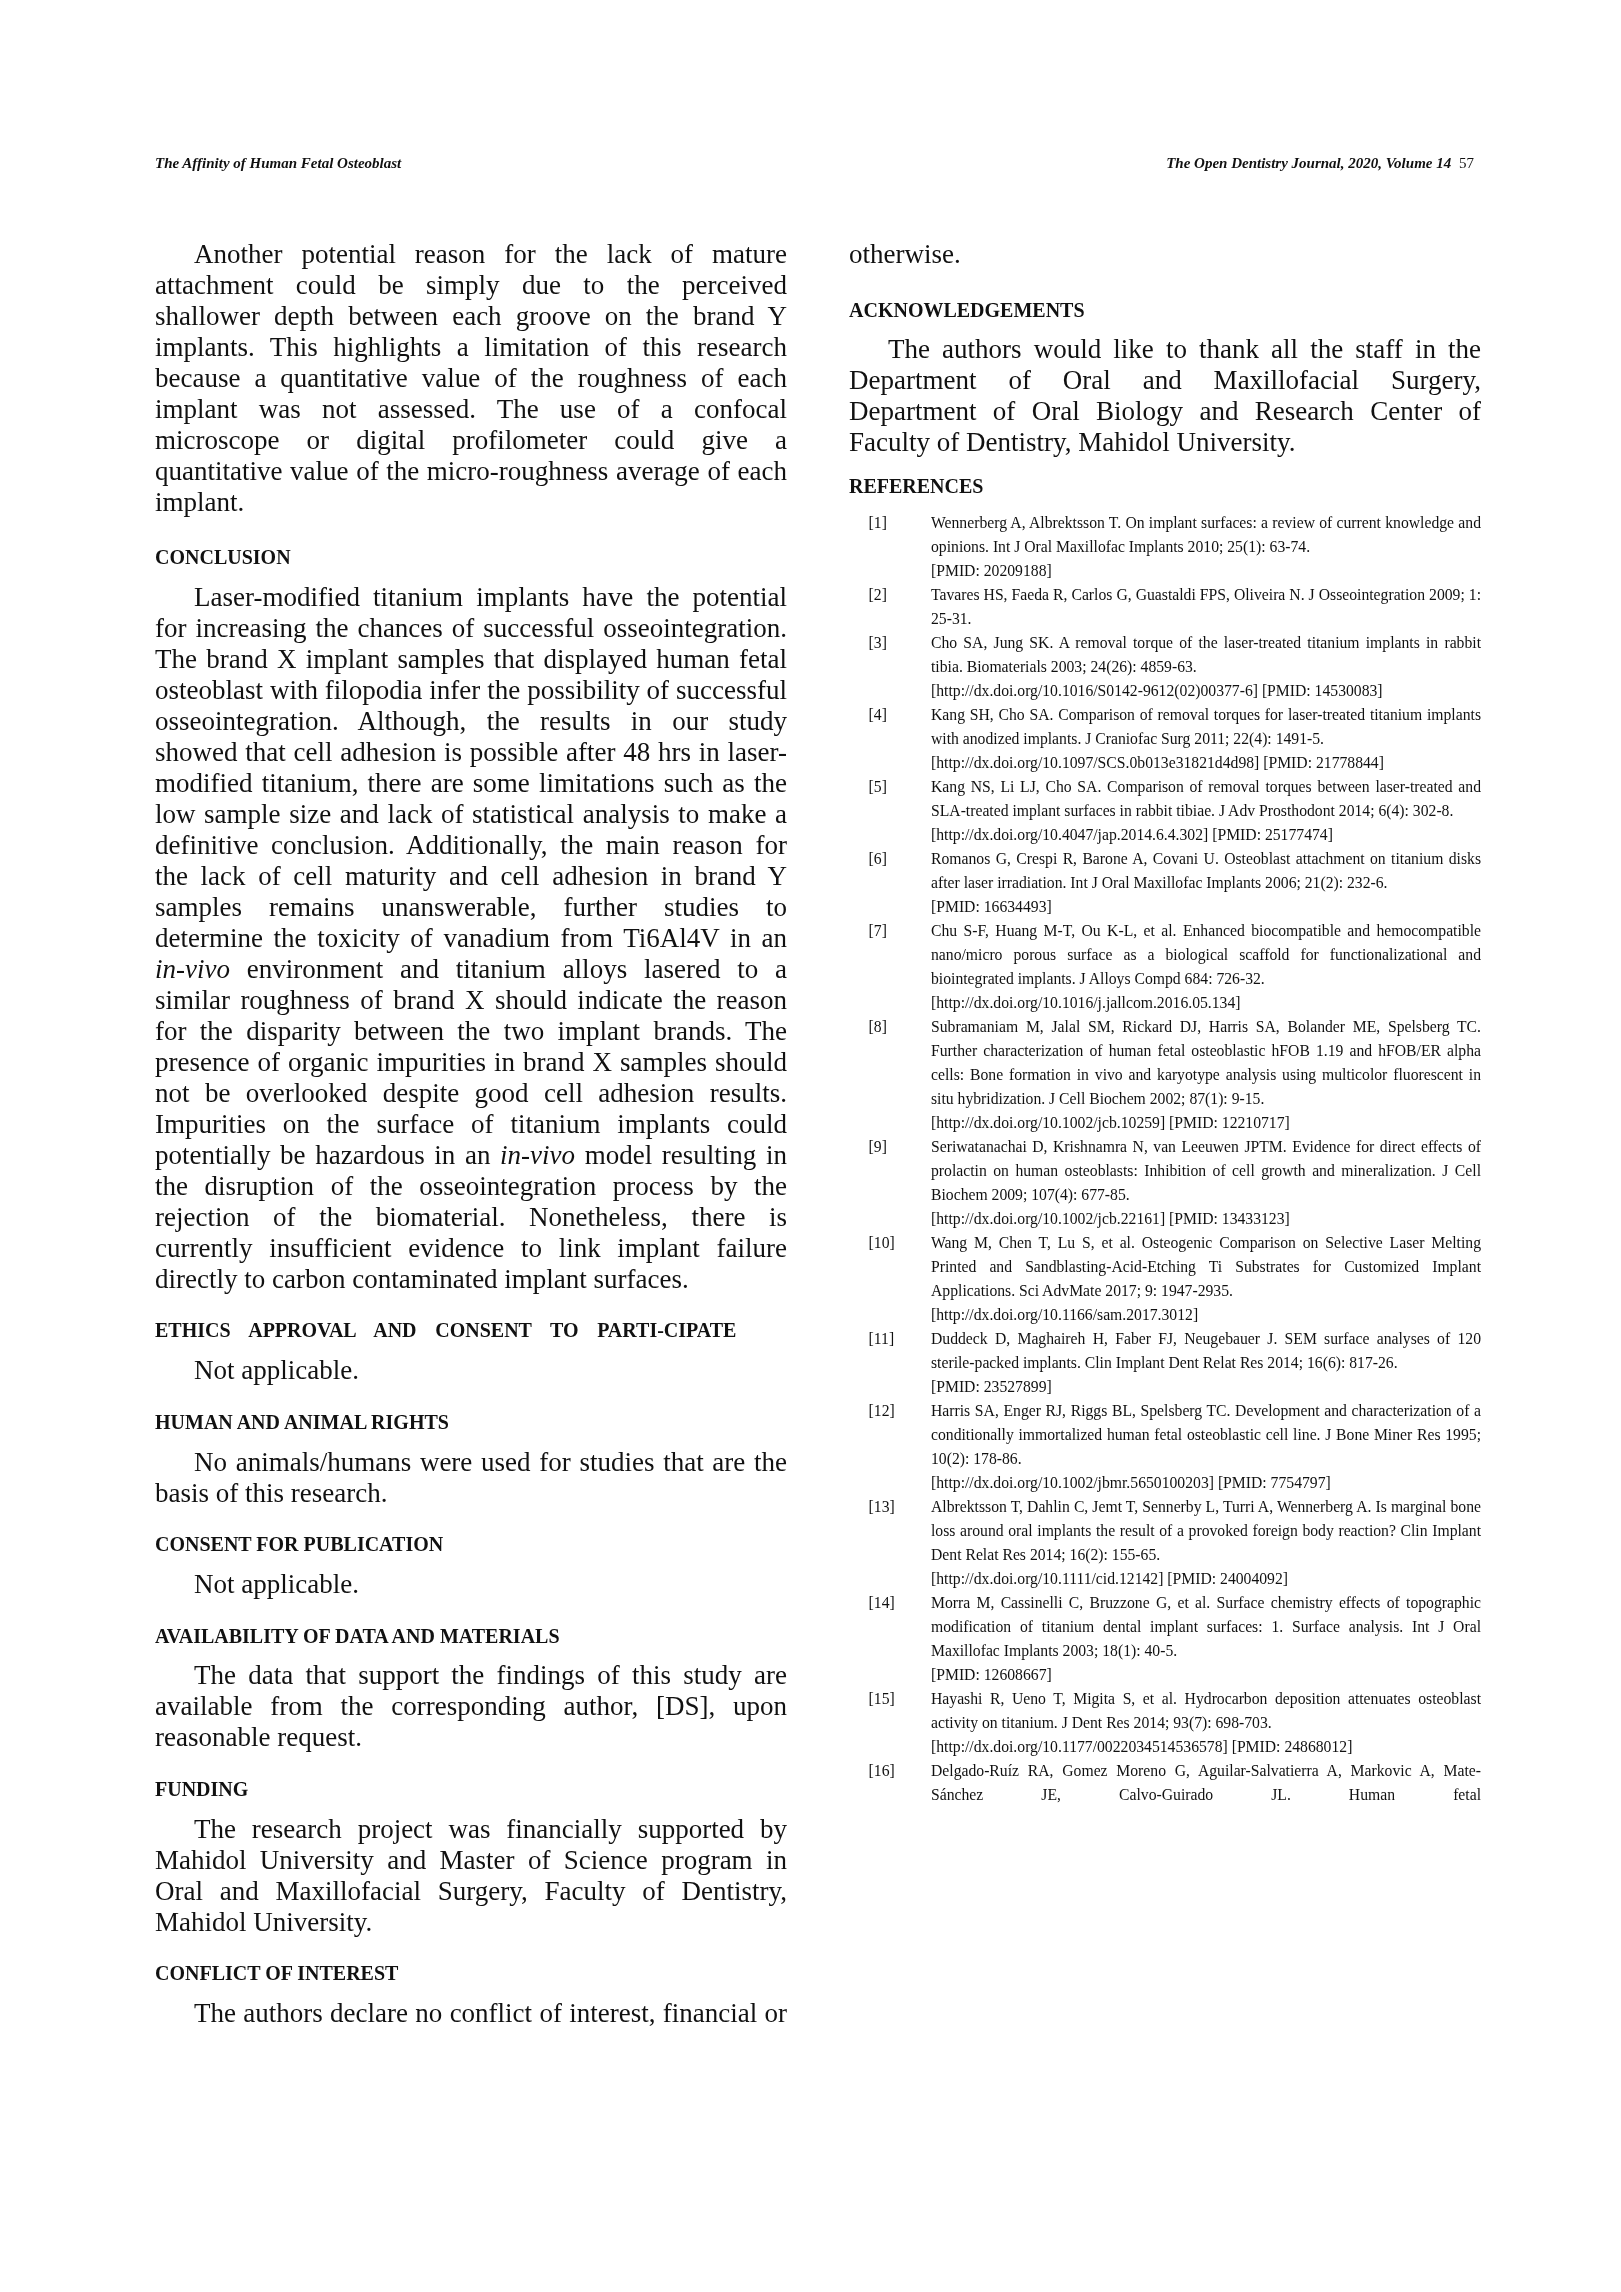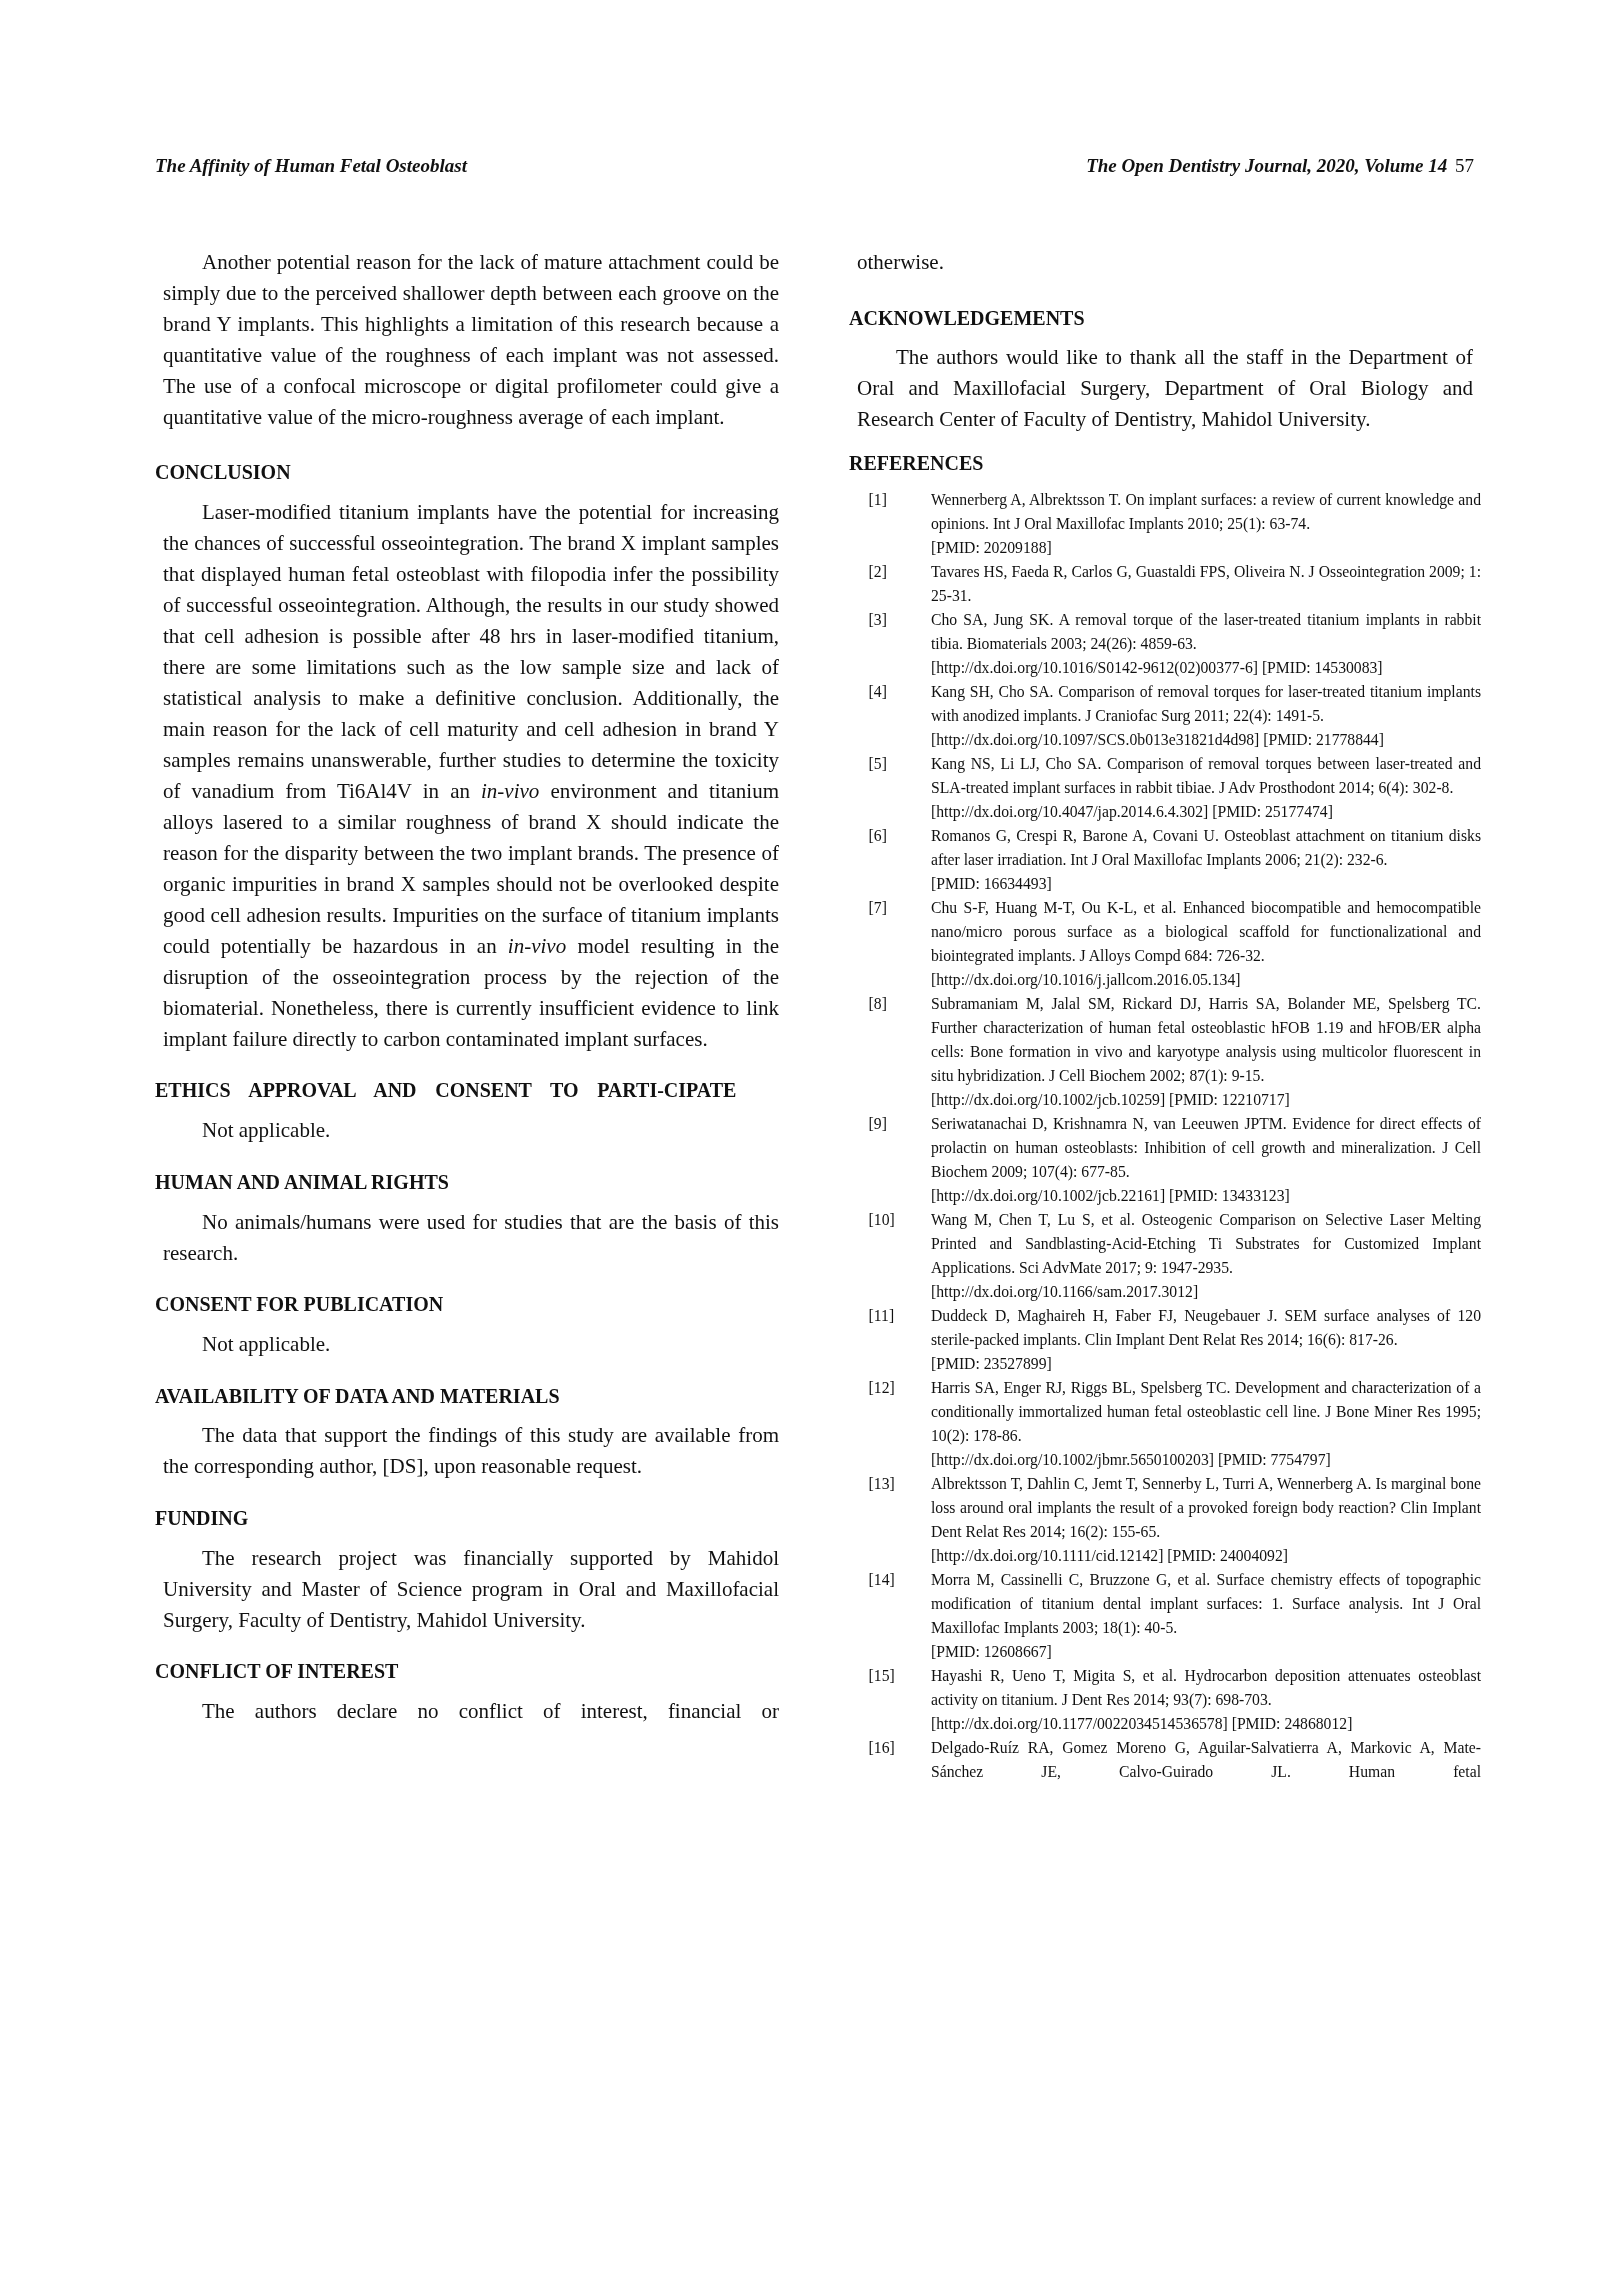--- a/index.html
+++ b/index.html
@@ -1,26 +1,26 @@
 <!DOCTYPE html>
 <html><head>
 <meta charset="utf-8">
 <style>
   html, body { margin: 0; padding: 0; background: #ffffff; }
   body { width: 1621px; height: 2293px; position: relative; overflow: hidden;
          font-family: "Liberation Serif", "DejaVu Serif", serif; color: #111; }
   .running-head { position: absolute; top: 155px; left: 155px; width: 1323px; height: 23.5px;
-         font-family: "Liberation Serif", serif; font-style: italic; font-weight: bold; font-size: 19px; }
+         font-family: "Liberation Serif", serif; font-style: italic; font-weight: bold; font-size: 15px; }
   .running-head .left { position: absolute; left: 0; top: 0; }
   .running-head .right { position: absolute; right: 4px; top: 0; }
   .running-head .pg { font-style: normal; font-weight: normal; margin-left: 7.8px; }
   .col { position: absolute; top: 239px; width: 632px; }
   .col-left { left: 155px; }
   .col-right { left: 849px; }
-  p.body { margin: 8px; font-size: 21px; line-height: 31px; text-align: justify; text-indent: 39px; }
+  p.body { margin: 0; font-size: 27px; line-height: 31px; text-align: justify; text-indent: 39px; }
   p.body.noindent { text-indent: 0; }
   h2.sec { margin: 21.6px 0 9.8px 0; font-size: 20px; font-weight: bold; line-height: 29px; text-align: justify; }
   .refs { margin-top: 7.8px; }
   .ref { display: flex; font-size: 15.7px; line-height: 24px; }
   .ref .num { width: 82px; flex: none; padding-left: 19.6px; box-sizing: border-box; }
   .ref .txt { flex: 1; text-align: justify; }
   .ref .line { display: block; }
   .ital { font-style: italic; }
 </style>
 </head>

